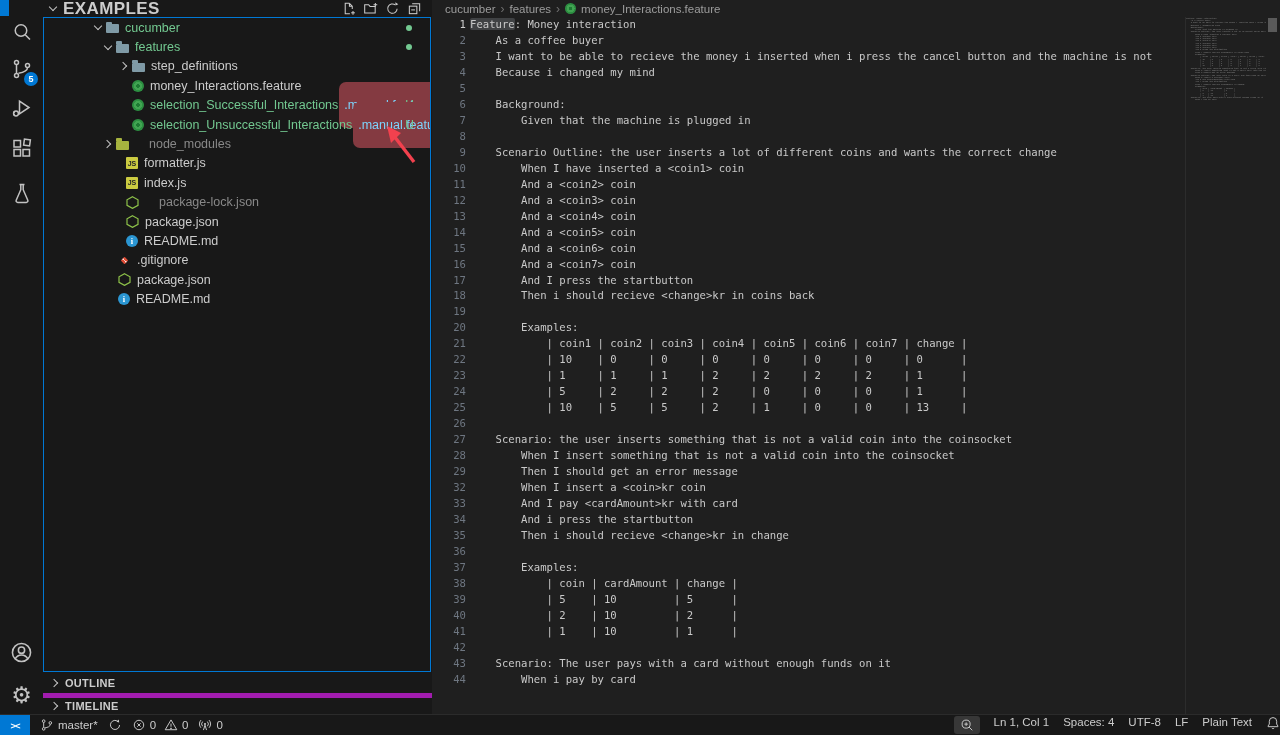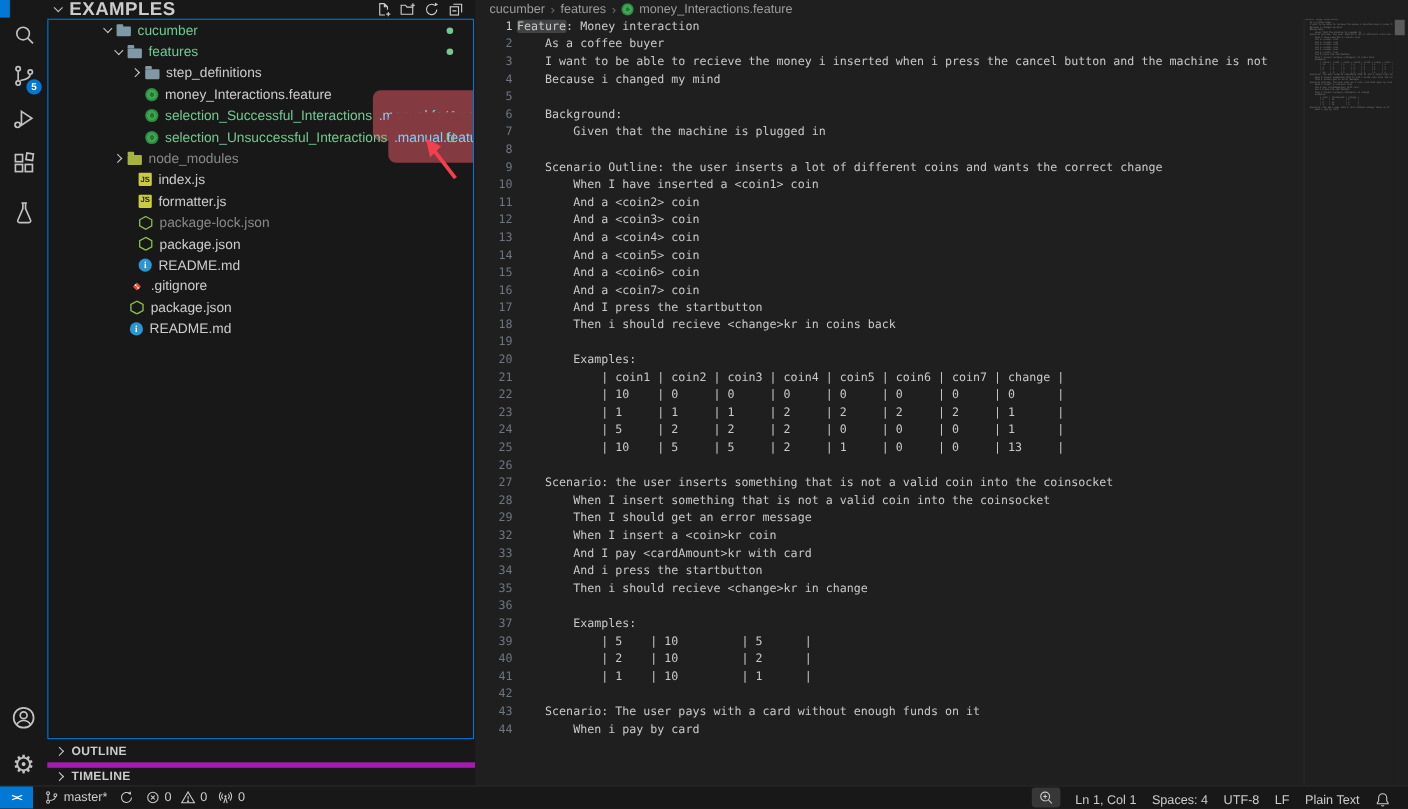--- a/index.html
+++ b/index.html
@@ -31,21 +31,21 @@
   .cv::before { content:""; position:absolute; width:5px; height:5px; border-right:1.4px solid #c5c5c5; border-bottom:1.4px solid #c5c5c5; left:3px; top:2.5px; transform:rotate(45deg); }
   .cv.right::before { transform:rotate(-45deg); left:2px; top:4px; }
   .tico { flex:none; margin-right:6px; display:flex; align-items:center; justify-content:center; }
   .tico.folder, .tico.folder-node { width:13px; height:9px; background:#7f9aa6; border-radius:1px; position:relative; margin-top:2px; }
   .tico.folder::before, .tico.folder-node::before { content:""; position:absolute; top:-2.5px; left:0; width:5.5px; height:3px; background:inherit; border-radius:1px 1px 0 0; }
   .tico.folder-node { background:#a6b33f; }
   .tico.cucumber { width:12px; height:12px; border-radius:50%; background:radial-gradient(circle,#1d7a33 0 2px,#41a452 2px 4.3px,#2c8f41 4.3px 6px); }
   .tico.js { width:12px; height:12px; background:#cbcb41; color:#252525; font-size:7px; font-weight:700; border-radius:1px; }
   .tico.info { width:12px; height:12px; border-radius:50%; background:#2b96d2; color:#fff; font:700 8.5px "Liberation Serif", serif; }
   .label-green { color:#73c991; } .label-normal { color:#cccccc; } .label-dim { color:#8f8f8f; }
-  .label-dim .tico, .trow .label-dim { opacity:.95; }
+  .label-dim .tico, .trow .label-dim { opacity:.95;margin-left:14px; }
   .red-pill { background:#843a41; border-radius:7px; padding:16px 5px; margin-left:1px; color:#7dd3fc; }
   .tbadge { position:absolute; right:16px; color:#73c991; font-size:12px; }
   .tdot { position:absolute; right:18px; width:6px; height:6px; border-radius:50%; background:#73c991; }
 
   .section { position:absolute; left:0; width:389px; height:21px; display:flex; align-items:center; padding-left:6px; cursor:pointer; }
   .section .cv { margin-right:2px; }
   .section-label { font-size:11px; font-weight:700; letter-spacing:.3px; color:#cccccc; }
   #section-outline { top:672px; }
   #section-timeline { top:693px; border-top:5px solid #a21caf; }
 
@@ -71,21 +71,21 @@
   #scrollbar { position:absolute; left:834px; top:17px; width:14px; height:697px; }
   #scroll-slider { position:absolute; left:2px; top:1px; width:9px; height:14px; background:#5a5a5a; cursor:pointer; }
 
   
   #statusbar { position:absolute; left:0; top:714px; width:1280px; height:21px; background:#181818; border-top:1px solid #2b2b2b;
                display:flex; align-items:center; color:#cccccc; font-size:11.5px; }
   #remote { width:30px; height:20px; background:#0078d4; color:#fff; display:flex; align-items:center; justify-content:center;
             font-size:9.5px; font-weight:700; letter-spacing:-1px; cursor:pointer; }
   .sb-item { display:flex; align-items:center; gap:4px; margin-left:10px; cursor:pointer; }
   .sb-item svg { stroke:#cccccc; fill:none; stroke-width:1.1; }
-  #sb-right { margin-left:auto; display:flex; align-items:flex-end; gap:14px; padding-right:16px; }
+  #sb-right { margin-left:auto; display:flex; align-items:flex-start; gap:14px; padding-right:0; }
   #sb-right .sb-item { margin-left:0; }
   #zoom-box { width:26px; height:18px; background:#373737; border-radius:3px; display:flex; align-items:center; justify-content:center; cursor:pointer; }
 
   
   #red-arrow { position:absolute; left:382px; top:122px; pointer-events:none; }
 </style>
 </head>
 <body>
 
 <div id="activitybar">
@@ -210,25 +210,25 @@
         <span class="red-pill">.manual.feature</span>
         <span class="tbadge">U</span>
       </div>
       <div class="trow pl-d2c">
         <span class="cv right"></span>
         <span class="tico folder-node"></span>
         <span class="label-dim">node_modules</span>
       </div>
       <div class="trow pl-d2f">
         <span class="tico js" style="display: flex; align-items: center; justify-content: center;">JS</span>
-        <span class="label-normal">index.js</span>
+        <span class="label-normal">formatter.js</span>
       </div>
       <div class="trow pl-d2f">
         <span class="tico js" style="display: flex; align-items: center; justify-content: center;">JS</span>
-        <span class="label-normal">formatter.js</span>
+        <span class="label-normal">index.js</span>
       </div>
       <div class="trow pl-d2f">
         <span class="tico npm">
           <svg width="13" height="13" viewBox="0 0 13 13">
             <polygon points="6.5,0.8 12,3.8 12,9.4 6.5,12.4 1,9.4 1,3.8" fill="none" stroke="#8dc149" stroke-width="1.2"></polygon>
           </svg>
         </span>
         <span class="label-dim">package-lock.json</span>
       </div>
       <div class="trow pl-d2f">
@@ -421,20 +421,24 @@
         <span class="num">35</span>
         <span class="txt">        Then i should recieve &lt;change&gt;kr in change</span>
       </div>
       <div class="line">
         <span class="num">36</span>
         <span class="txt"></span>
       </div>
       <div class="line">
         <span class="num">37</span>
         <span class="txt">        Examples:</span>
+      </div>
+      <div class="line">
+        <span class="num">38</span>
+        <span class="txt">            | coin | cardAmount | change |</span>
       </div>
       <div class="line">
         <span class="num">39</span>
         <span class="txt">            | 5    | 10         | 5      |</span>
       </div>
       <div class="line">
         <span class="num">40</span>
         <span class="txt">            | 2    | 10         | 2      |</span>
       </div>
       <div class="line">

